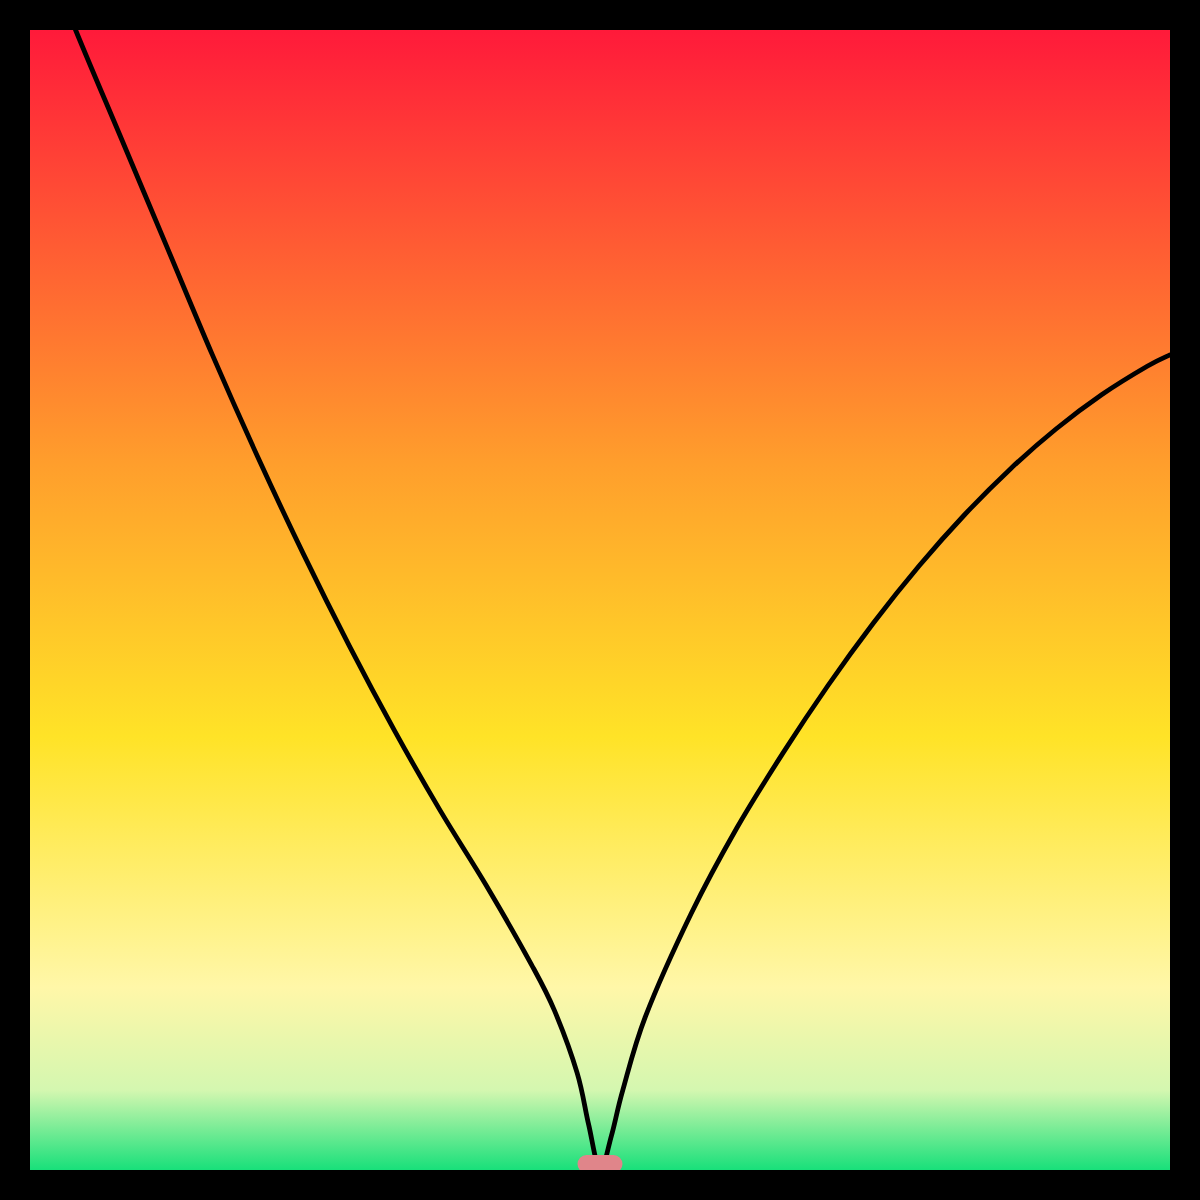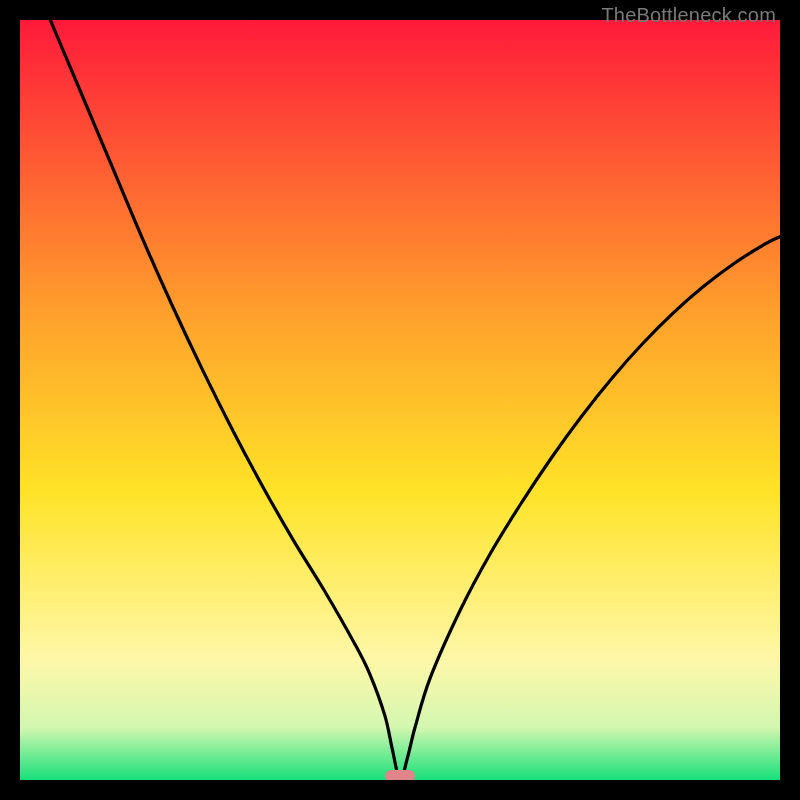--- a/index.html
+++ b/index.html
@@ -76,14 +76,13 @@
       <rect x="0" y="0" width="760" height="760" fill="url(#bgGrad)"></rect>
     </svg>
 
     <svg class="curve" viewBox="0 0 760 760" preserveAspectRatio="none">
       <path id="curvePath" d="M 0.00 -76.00 C 5.07 -63.33, 20.27 -24.70, 30.40 0.00 C 40.53 24.70, 50.67 48.13, 60.80 72.20 C 70.93 96.27, 81.07 120.33, 91.20 144.40 C 101.33 168.47, 111.47 193.17, 121.60 216.60 C 131.73 240.03, 141.87 262.83, 152.00 285.00 C 162.13 307.17, 172.27 328.70, 182.40 349.60 C 192.53 370.50, 202.67 390.77, 212.80 410.40 C 222.93 430.03, 233.07 449.03, 243.20 467.40 C 253.33 485.77, 263.47 503.50, 273.60 520.60 C 283.73 537.70, 293.87 552.90, 304.00 570.00 C 314.13 587.10, 326.80 609.27, 334.40 623.20 C 342.00 637.13, 344.53 641.57, 349.60 653.60 C 354.67 665.63, 361.00 682.73, 364.80 695.40 C 368.60 708.07, 369.87 718.83, 372.40 729.60 C 374.93 740.37, 377.47 758.73, 380.00 760.00 C 382.53 761.27, 385.07 746.07, 387.60 737.20 C 390.13 728.33, 391.40 720.10, 395.20 706.80 C 399.00 693.50, 402.80 677.03, 410.40 657.40 C 418.00 637.77, 430.67 609.90, 440.80 589.00 C 450.93 568.10, 461.07 549.73, 471.20 532.00 C 481.33 514.27, 491.47 498.43, 501.60 482.60 C 511.73 466.77, 521.87 451.57, 532.00 437.00 C 542.13 422.43, 552.27 408.50, 562.40 395.20 C 572.53 381.90, 582.67 369.23, 592.80 357.20 C 602.93 345.17, 613.07 333.77, 623.20 323.00 C 633.33 312.23, 643.47 302.10, 653.60 292.60 C 663.73 283.10, 673.87 274.23, 684.00 266.00 C 694.13 257.77, 704.27 250.17, 714.40 243.20 C 724.53 236.23, 737.20 228.63, 744.80 224.20 C 752.40 219.77, 757.47 217.87, 760.00 216.60" fill="none" stroke-width="3.2" stroke-linejoin="round" stroke-linecap="round" stroke="#000000"></path>
     </svg>
 
     <div class="minimum-pill" id="minPill" style="left: 380px; top: 756px; background: rgb(224, 133, 138);"></div>
   </div>
 
-  <div class="watermark">TheBottleneck.com</div>
 </div>
 
 </body></html>

